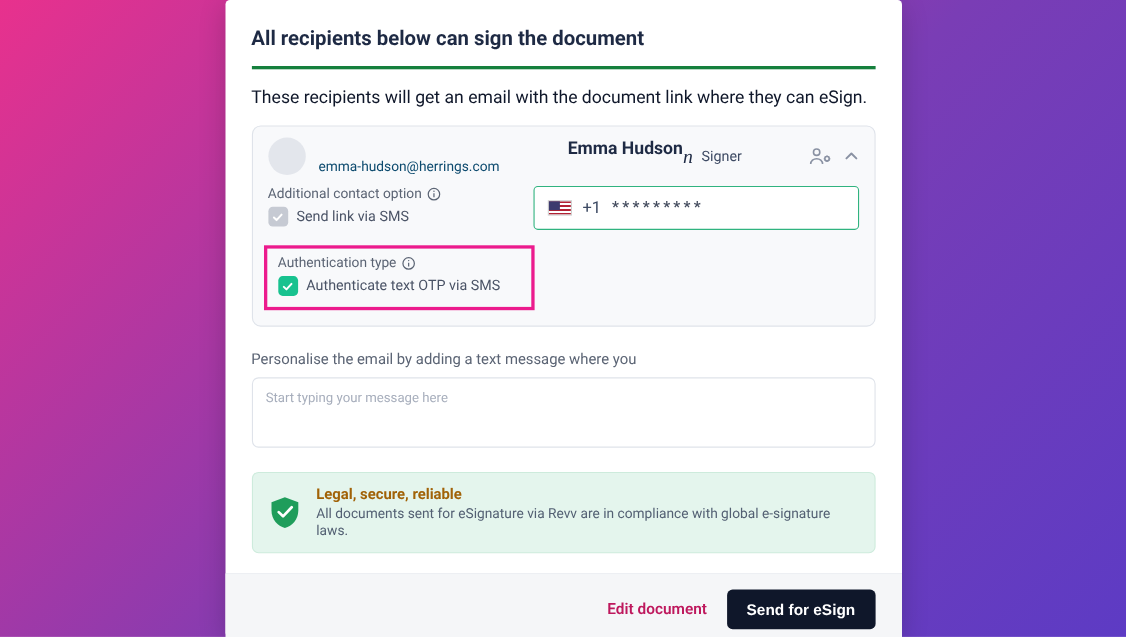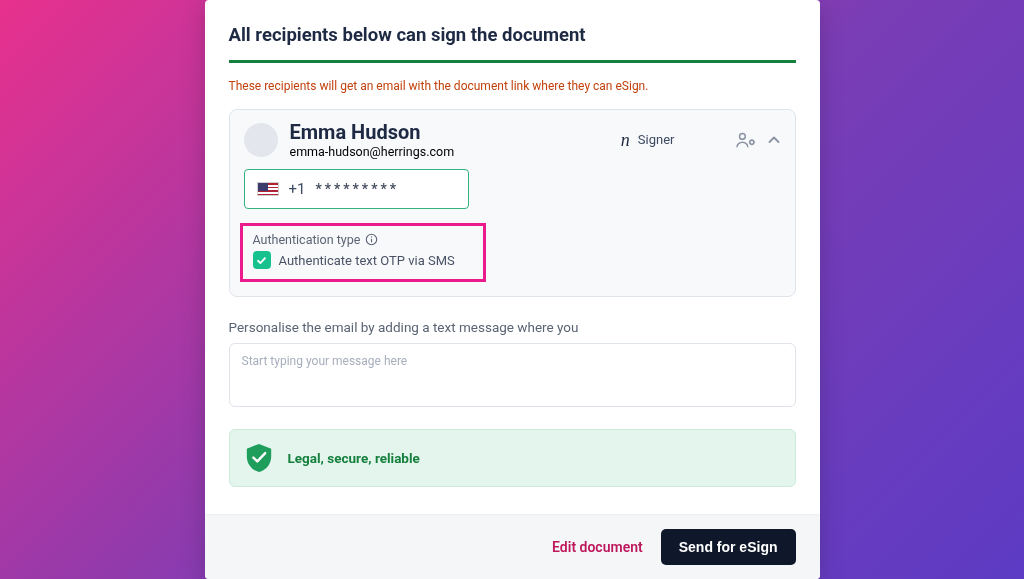--- a/index.html
+++ b/index.html
@@ -27,22 +27,22 @@
   }
   .title {
     font-size: 18.5px;
     font-weight: 700;
     color: #1e2a44;
     padding-bottom: 14px;
     border-bottom: 3px solid #15803d;
   }
   .subtitle {
     margin-top: 16px;
-    font-size: 12px;
-    color: #c2410c;
+    font-size: 16px;
+    color: #0f172a;
   }
 
   .recipient-card {
     margin-top: 16px;
     border: 1px solid #dfe3ea;
     border-radius: 8px;
     background: #f8f9fb;
     padding: 0;
   }
   .recipient-header {
@@ -52,27 +52,28 @@
   }
   .avatar {
     width: 34px; height: 34px;
     border-radius: 50%;
     background: #e3e6ec;
     margin-right: 12px;
     flex: 0 0 auto;
   }
   .recipient-id { flex: 1 1 auto; }
   .recipient-name {
-    font-size: 20px;
+    font-size: 16px;
     font-weight: 700;
     color: #1e2a44;
+    text-align: right;
   }
   .recipient-email {
     font-size: 12.5px;
-    color: #000000;
+    color: #0c4a6e;
   }
   .role-wrap {
     display: flex;
     align-items: center;
     gap: 8px;
     color: #3d4a63;
     font-size: 13px;
     margin-right: 60px;
   }
   .sign-icon {
@@ -208,21 +209,21 @@
     align-items: center;
   }
   .shield {
     width: 30px; height: 32px;
     color: #1f9d5b;
     flex: 0 0 auto;
   }
   .legal-text .legal-title {
     font-weight: 700;
     font-size: 13.5px;
-    color: #15803d;
+    color: #a16207;
   }
   .legal-text .legal-sub {
     font-size: 12.5px;
     color: #536073;
     margin-top: 2px;
   }
 
   .footer {
     margin-top: 18px;
     border-top: 1px solid #eceef2;
@@ -283,20 +284,40 @@
           <span class="icon-btn">
             <svg width="14" height="14" viewBox="0 0 14 14" fill="none" stroke="#8a92a3" stroke-width="1.8" stroke-linecap="round" stroke-linejoin="round">
               <polyline points="2.5,9 7,4.5 11.5,9"></polyline>
             </svg>
           </span>
         </div>
       </div>
 
       <div class="options-grid">
 
+        <div class="opt-block">
+          <div class="opt-heading">
+            <span>Additional contact option</span>
+            <span class="info-icon">
+              <svg viewBox="0 0 14 14" width="13" height="13" fill="none" stroke="#5b6474" stroke-width="1.2">
+                <circle cx="7" cy="7" r="5.6"></circle>
+                <line x1="7" y1="6.2" x2="7" y2="10"></line>
+                <circle cx="7" cy="4.2" r="0.7" fill="#5b6474" stroke="none"></circle>
+              </svg>
+            </span>
+          </div>
+          <label class="check-row">
+            <span class="checkbox off">
+              <svg width="11" height="11" viewBox="0 0 12 12" fill="none" stroke="#fff" stroke-width="2" stroke-linecap="round" stroke-linejoin="round">
+                  <polyline points="2.2,6.3 4.8,8.8 9.8,3.4"></polyline>
+                </svg>
+            </span>
+            <span>Send link via SMS</span>
+          </label>
+        </div>
 
         <div class="phone-box">
           <span class="flag"></span>
           <span class="dial-code">+1</span>
           <span class="phone-mask">*********</span>
         </div>
 
         <div class="opt-block" style="grid-column: 1 / span 2;">
           <div class="highlight-box">
             <div class="opt-heading">
@@ -328,20 +349,21 @@
 
     <div class="legal-bar">
       <span class="shield">
         <svg viewBox="0 0 32 34" width="30" height="32">
           <path d="M16 2 L29 7 V15 C29 24 23 30 16 32 C9 30 3 24 3 15 V7 Z" fill="#1f9d5b"></path>
           <polyline points="10,16.5 14.2,20.6 22.6,11.8" fill="none" stroke="#ffffff" stroke-width="2.6" stroke-linecap="round" stroke-linejoin="round"></polyline>
         </svg>
       </span>
       <div class="legal-text">
         <div class="legal-title">Legal, secure, reliable</div>
+        <div class="legal-sub">All documents sent for eSignature via Revv are in compliance with global e-signature laws.</div>
       </div>
     </div>
 
   </div>
 
   <div class="footer">
     <span class="link-btn">Edit document</span>
     <button class="primary-btn">Send for eSign</button>
   </div>
 </div>

